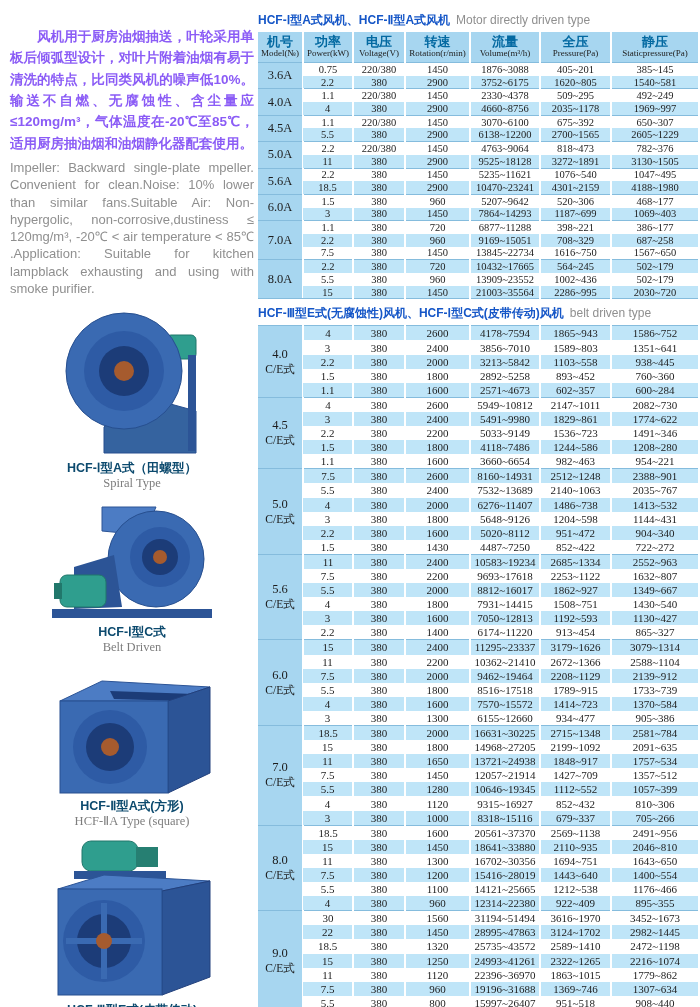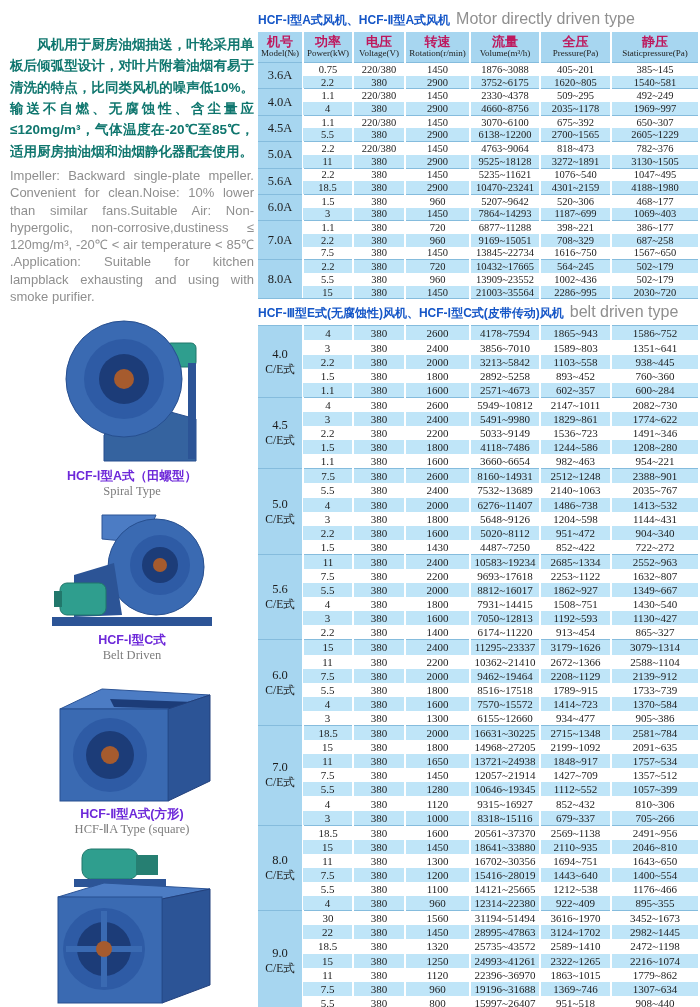--- a/index.html
+++ b/index.html
@@ -1,37 +1,37 @@
 <!DOCTYPE html>
 <html><head>
 <meta charset="utf-8">
 <style>
   html,body{margin:0;padding:0;background:#fff;}
   .page{position:relative;width:700px;height:1007px;background:#fff;overflow:hidden;
         font-family:"Liberation Sans",sans-serif;}
   
   .left-col{position:absolute;left:10px;top:22px;width:244px;}
-  .intro-cn{font-size:13.5px;font-weight:bold;color:#0f766e;line-height:1.58;
-            text-align:justify;text-indent:2em;margin:12px 0 5px 0;}
+  .intro-cn{font-size:13.5px;font-weight:bold;color:#8b5cf6;line-height:1.58;
+            text-align:justify;text-indent:2em;margin:4px 0 5px 0;}
   .intro-en{font-size:13px;color:#8f8f8f;line-height:1.33;text-align:justify;margin:0;}
   .figure{text-align:center;margin-top:6px;}
   .figure svg{display:block;margin:0 auto;}
-  .cap-cn{font-size:12.5px;font-weight:bold;color:#6d28d9;line-height:1.2;}
+  .cap-cn{font-size:12.5px;font-weight:bold;color:#0c4a6e;line-height:1.2;}
   .cap-en{font-size:12.5px;color:#7d7d7d;line-height:1.2;font-family:Liberation Serif, serif;}
   
   .right-col{position:absolute;left:258px;top:8px;width:440px;}
   .sec-title{margin:2px 0 3px 0;white-space:nowrap;}
   .sec-title .cn{font-size:12px;font-weight:bold;color:#1556c7;}
-  .sec-title .en{font-size:16px;color:#8f8f8f;margin-left:6px;margin-top:18px;}
+  .sec-title .en{font-size:12px;color:#8f8f8f;margin-left:6px;margin-top:18px;}
   table.spec{border-collapse:collapse;width:440px;table-layout:fixed;
              border-bottom:1px solid #85bcdd;}
   table.spec th,table.spec td{padding:0;text-align:center;vertical-align:middle;
              white-space:nowrap;overflow:hidden;}
   table.spec th{background:#a7d6f0;height:30px;}
-  table.spec th .cn{font-size:13px;font-weight:bold;color:#be185d;line-height:1.1;
+  table.spec th .cn{font-size:13px;font-weight:bold;color:#0369a1;line-height:1.1;
              font-family:"Liberation Sans",sans-serif;}
   table.spec th .en{font-size:9px;font-weight:normal;color:#222;line-height:1.1;
              font-family:"Liberation Serif",serif;}
   table.spec td{font-family:"Liberation Serif",serif;color:#1c1c1c;}
   .t1 td{height:12.7px;font-size:10.5px;}
   .t2 td{height:14.1px;font-size:11px;}
   table.spec td+td, table.spec th+th{border-left:2px solid #fff;}
   tr.b td{background:#bfe5f8;}
   tr.w td{background:#fff;}
   tr.gfirst td{border-top:1px solid #85bcdd;}

